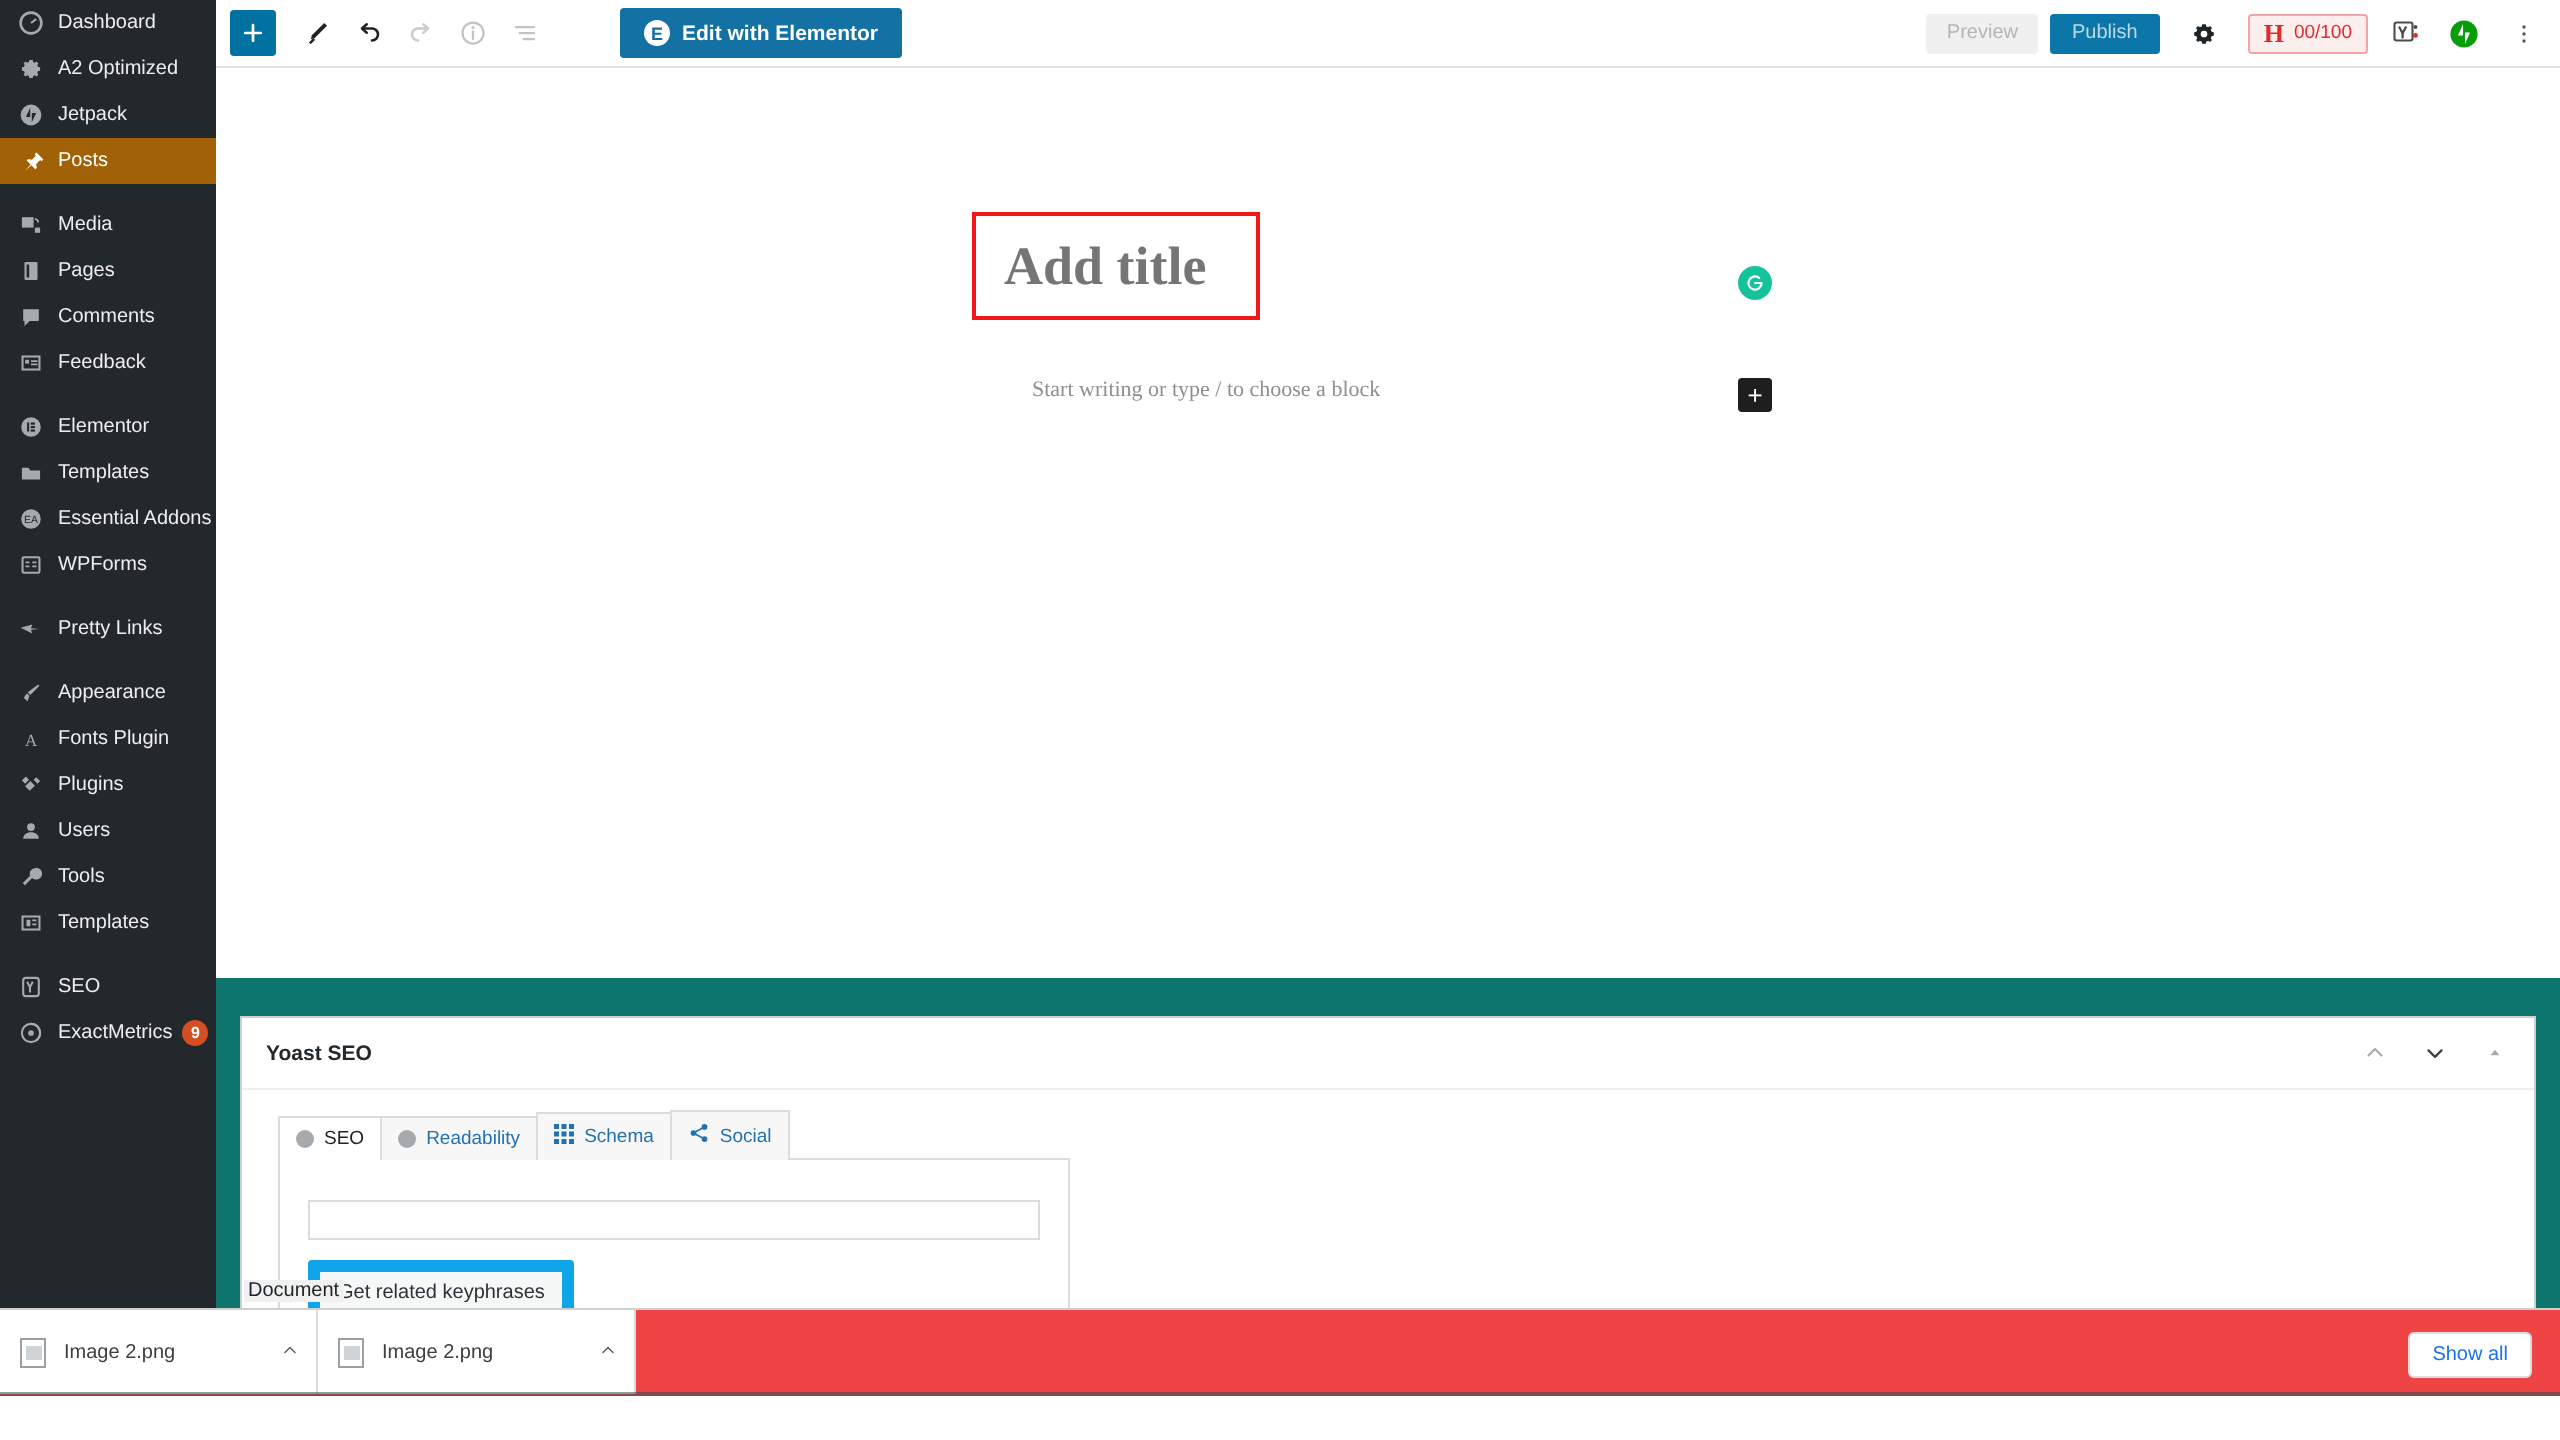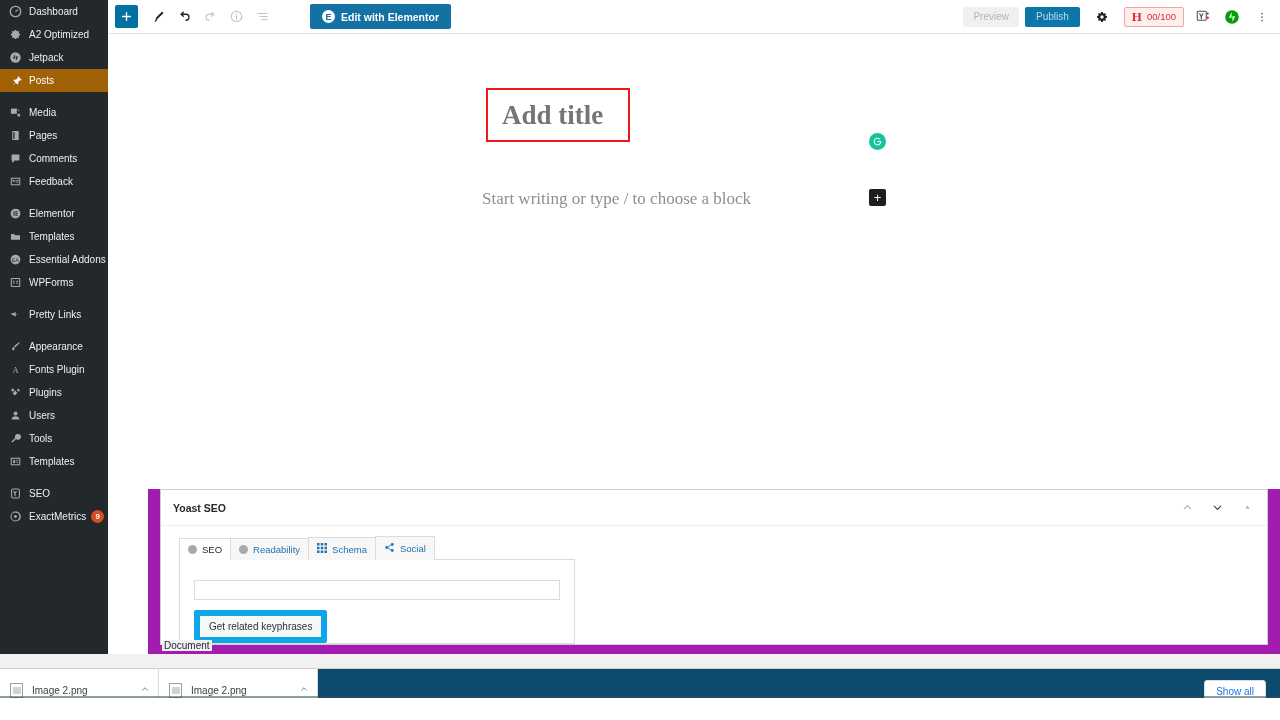--- a/index.html
+++ b/index.html
@@ -79,44 +79,44 @@
     display:flex; align-items:center; gap:5px; border:1px solid #f3a4a4;
     background:#fdeeee; border-radius:2px; height:20px; padding: 0 7px; margin-left: 8px; cursor:pointer;
   }
   .h-badge .hh { color:#e02b2b; font-family:"Liberation Serif", serif; font-weight:bold; font-size:13px; }
   .h-badge .hv { color:#e02b2b; font-size:9.5px; }
   .icon-slot { width:24px; height:26px; display:flex; align-items:center; justify-content:center; margin-left:6px; cursor:pointer; }
 
   
   .editor-canvas { position:relative; height: 455px; background:#fff; overflow:hidden; }
   .title-wrap {
-    position:absolute; left: 378px; top: 54px; width: 144px; height: 54px;
+    position:absolute; left: 378px; top: 72px; width: 144px; height: 54px;
     border: 2px solid #f21616; display:flex; align-items:center;
   }
   .title-text {
     font-family:"Liberation Serif", serif; font-size: 27px; color:#757575;
     padding-left: 14px; font-weight:bold;
   }
   .block-placeholder {
-    position:absolute; left: 374px; top: 155px;
-    font-family:"Liberation Serif", serif; font-size: 17px; color:#8e8e8e;
+    position:absolute; left: 408px; top: 155px;
+    font-family:"Liberation Serif", serif; font-size: 11px; color:#8e8e8e;
   }
   .grammarly {
     position:absolute; left: 761px; top: 99px; width:17px; height:17px;
     border-radius:50%; background:#15c39a; color:#fff; display:flex;
     align-items:center; justify-content:center; cursor:pointer;
   }
   .adder-plus {
     position:absolute; left: 761px; top: 155px; width:17px; height:17px;
     background:#1e1e1e; color:#fff; display:flex; align-items:center;
     justify-content:center; font-size:13px; cursor:pointer; border-radius:2px;
   }
 
   
-  .metabox-area { position:relative; background:#a21caf; height: 165px; padding: 0 12px 0 12px; margin-left: 40px; }
+  .metabox-area { position:relative; background:#0f766e; height: 165px; padding: 19px 12px 0 12px; }
   .postbox { background:#fff; border:1px solid #ccd0d4; }
   .postbox-header {
     display:flex; align-items:center; height: 36px; padding: 0 6px 0 12px;
     border-bottom:1px solid #eee;
   }
   .postbox-title { font-size:10.5px; color:#23282d; font-weight:600; }
   .postbox-ctrls { margin-left:auto; display:flex; align-items:center; gap:2px; }
   .ctrl-btn { width:28px; height:28px; display:flex; align-items:center; justify-content:center; cursor:pointer; }
 
   .yoast-body { padding: 10px 18px 0 18px; }
@@ -147,22 +147,22 @@
     border:6px solid #0ea5e9; background:#f6f7f7; color:#2c3338;
     font-size:10px; padding: 5px 9px; cursor:pointer; border-radius:2px;
   }
   .doc-label {
     position:absolute; left: 14px; bottom: 3px; font-size:10px; color:#1d2327;
     background:#f1f1f1; padding: 0 2px;
   }
 
   
   .download-bar {
-    position:absolute; left:0; bottom:0; width:1280px; height: 52px;
-    background:#0c4a6e; border-top:1px solid #cfcfcf;
+    position:absolute; left:0; bottom:0; width:1280px; height: 66px;
+    background:#ef4444; border-top:1px solid #cfcfcf;
   }
   .dl-inner { display:flex; align-items:stretch; height: 42px; }
   .dl-item {
     display:flex; align-items:center; width: 159px; height:42px;
     background:#fff; border-right:1px solid #dadada; padding: 0 8px 0 10px;
     cursor:pointer; position:relative;
   }
   .dl-item.focus { background:#fbfbfb; }
   .dl-item.focus::after {
     content:""; position:absolute; left:0; bottom:-1px; width:100%; height:3px; background:#f4f4f4;

